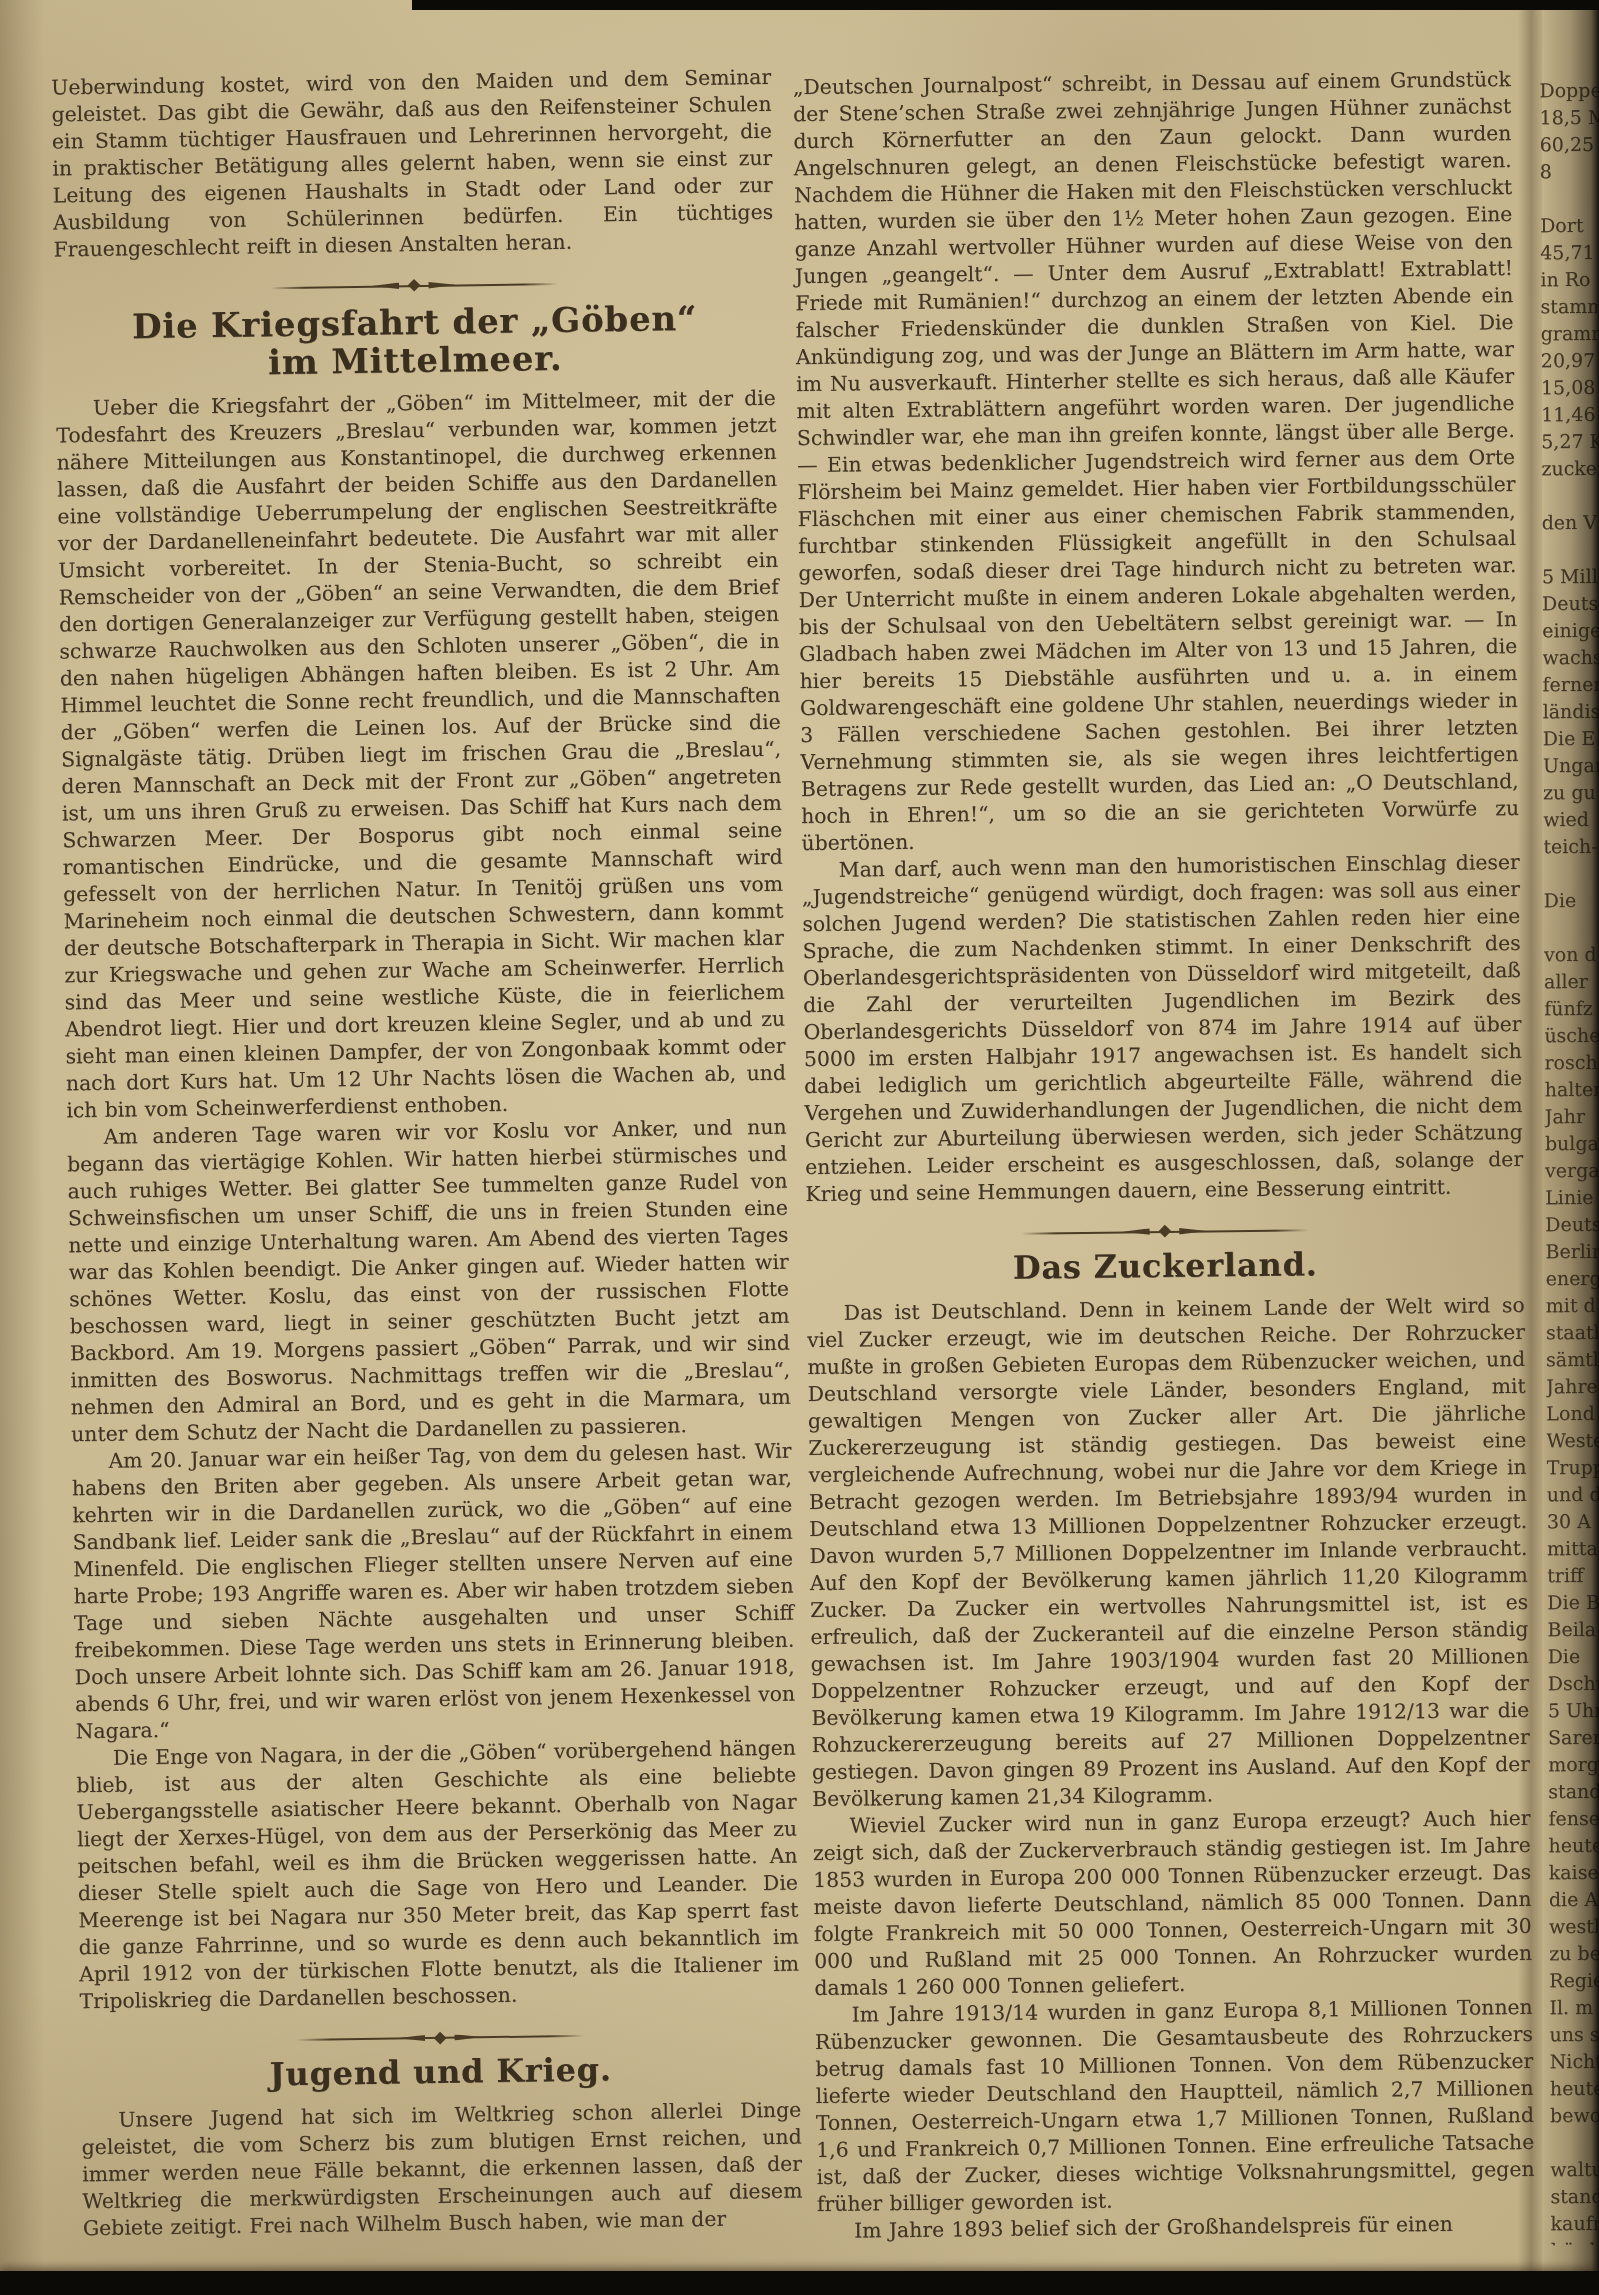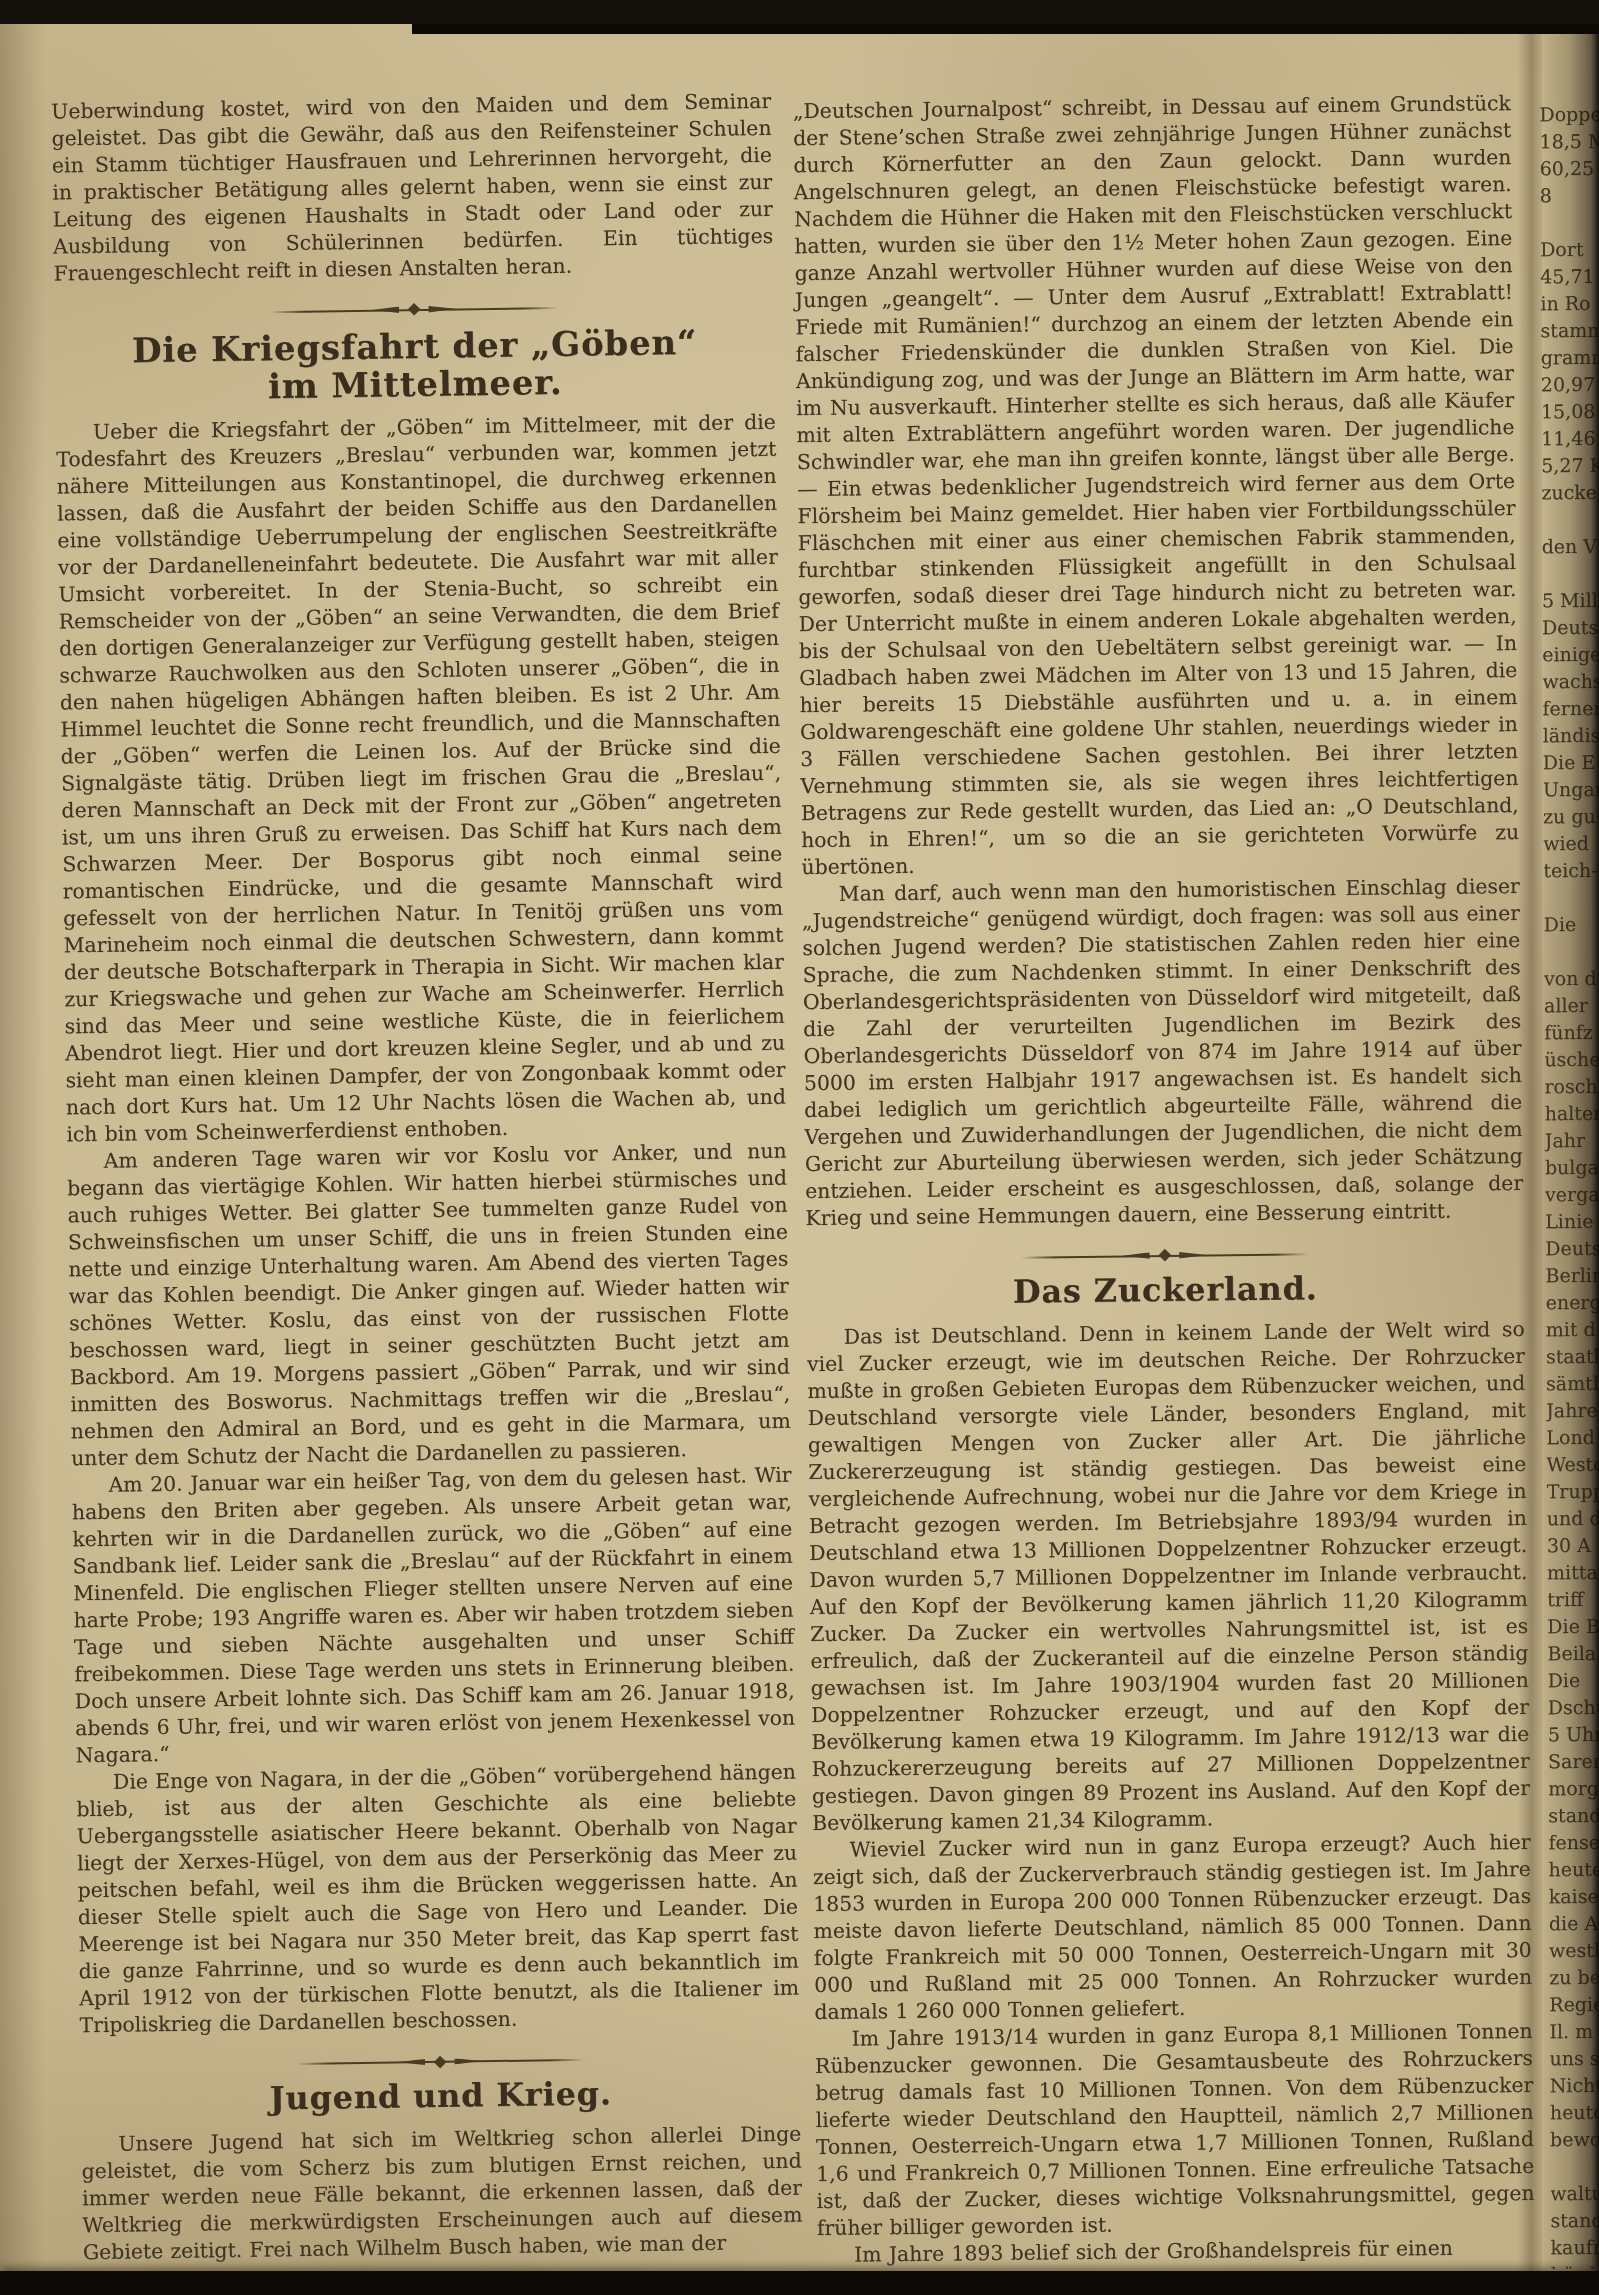--- a/index.html
+++ b/index.html
@@ -11,21 +11,20 @@
     font-family:"DejaVu Serif", serif;
   }
   .page {
     position:absolute; inset:0;
     background:
       radial-gradient(ellipse 720px 400px at 8% 10%, rgba(120,90,50,0.12), transparent 70%),
       radial-gradient(ellipse 560px 880px at 98% 50%, rgba(100,75,40,0.20), transparent 70%),
       radial-gradient(ellipse 1040px 560px at 25% 102%, rgba(85,62,32,0.20), transparent 72%),
       radial-gradient(ellipse 400px 240px at 70% 3%, rgba(110,82,45,0.12), transparent 70%),
       radial-gradient(ellipse 1360px 1840px at 45% 42%, #d3c59f 0%, #cbbb93 55%, #bead82 100%);
-    margin-top: 24px;
   }
   .top-bar {
     position:absolute; top:0; left:412px; right:0; height:10.4px;
     background:#0c0a07;
   }
   .bottom-bar {
     position:absolute; bottom:0; left:0; right:0; height:24px;
     background:#0c0a07;
     box-shadow:0 -3.2px 8px rgba(40,28,14,0.55);
   }

